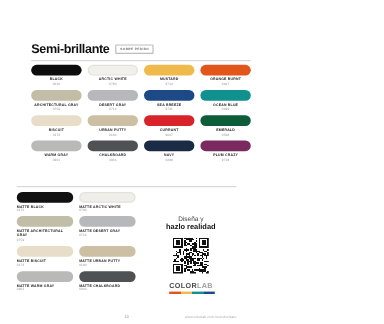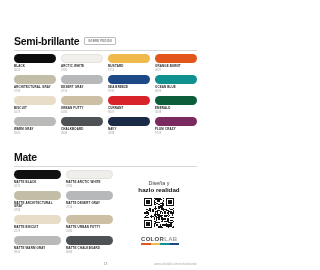--- a/index.html
+++ b/index.html
@@ -85,21 +85,21 @@
   .footer-url {
     position: absolute; right: 14px; bottom: 4px;
     font-size: 2.8px; color: #a5a5a5; letter-spacing: 0.1px;
   }
 </style>
 </head>
 <body>
 
 <div class="page">
 
-  <div style="position:absolute; left:0; top:36px; width:211px;">
+  <div style="position:absolute; left:12px; top:36px; width:211px;text-align:center;">
 
     <div class="section-head">
       <div class="section-title">Semi-brillante</div>
       <div class="badge">SOBRE PEDIDO</div>
     </div>
 
     <div class="rule"></div>
 
     <div class="grid" id="grid-0">
         <div class="cell">
@@ -180,23 +180,20 @@
         <div class="cell">
           <div class="chip" style="background: rgb(122, 42, 94);"></div>
           <div class="chip-name">PLUM CRAZY</div>
           <div class="chip-code">9718</div>
         </div>
       </div>
   </div>
 
   <div style="position:absolute; left:0; top:152px; width:211px;">
 
-    <div class="section-head">
-      <div class="section-title">Mate</div>
-    </div>
 
     <div class="rule"></div>
 
     <div class="grid" id="grid-1" style="grid-template-columns: repeat(2, 47px); padding-right:0;">
         <div class="cell">
           <div class="chip" style="background: rgb(17, 17, 17);"></div>
           <div class="chip-name">MATTE BLACK</div>
           <div class="chip-code">0170</div>
         </div>
         <div class="cell">

